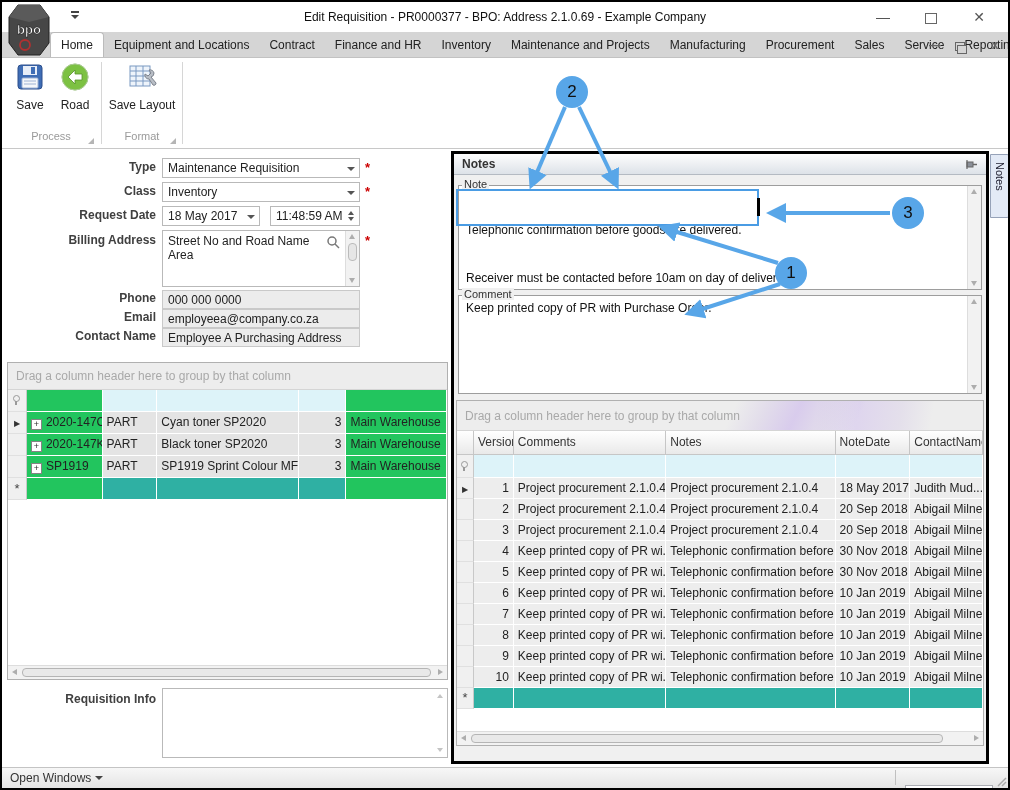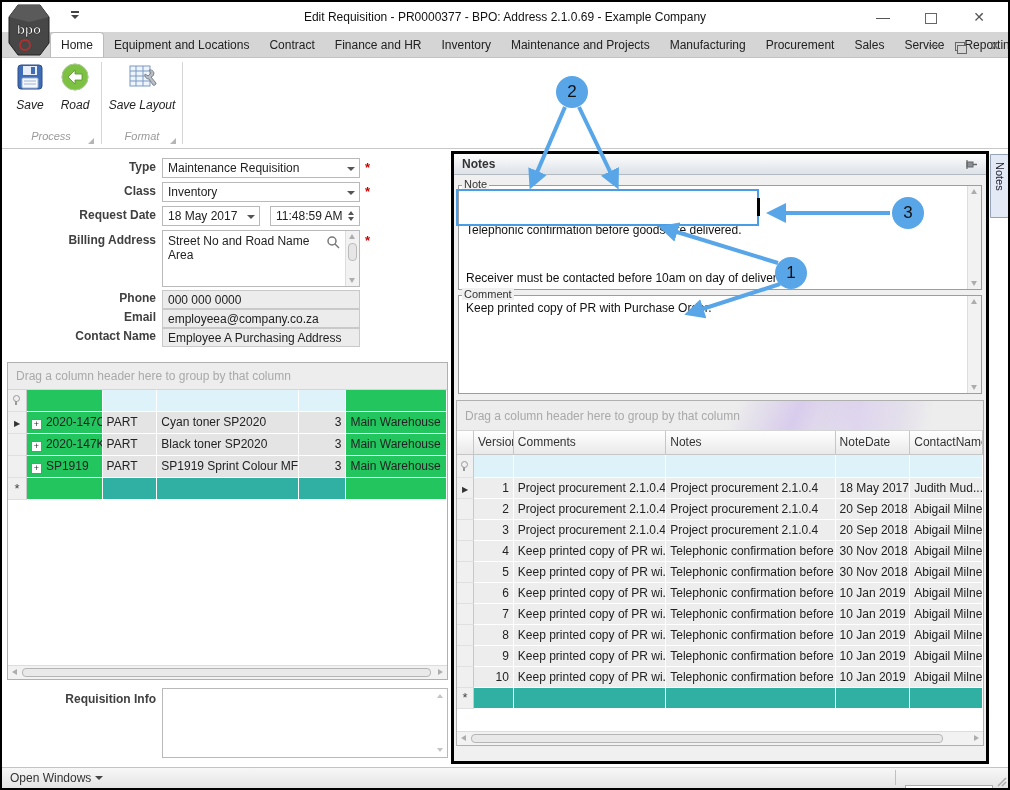--- a/index.html
+++ b/index.html
@@ -18,21 +18,21 @@
   .logo{left:6px;top:2px;z-index:40;}
   
   .tabrow{left:0;top:30px;width:100%;height:26px;background:#d5d5d5;border-bottom:1px solid #c2c2c2;box-sizing:border-box;}
   .tabs{position:absolute;left:48px;top:0;height:26px;white-space:nowrap;}
   .tab{display:inline-block;padding:0 10px;line-height:25px;color:#222;font-size:12px;cursor:default;}
   .tab.active{background:#fff;border:1px solid #bbb;border-bottom:none;border-radius:4px 4px 0 0;line-height:24px;}
   .mdi{top:34px;width:22px;height:18px;text-align:center;color:#666;font-weight:bold;line-height:18px;}
   .mdi .rest1{display:inline-block;width:8px;height:7px;border:1px solid #666;position:relative;top:2px;left:2px;background:#d5d5d5;}
   .mdi .rest2{display:inline-block;width:8px;height:7px;border:1px solid #666;position:relative;top:5px;left:-6px;background:#d5d5d5;}
   
-  .ribbon{left:0;top:56px;width:100%;height:91px;background:#fff;border-bottom:1px solid #c8c8c8;box-sizing:border-box;font-style:italic;}
+  .ribbon{left:0;top:56px;width:100%;height:91px;background:#fff;border-bottom:1px solid #c8c8c8;box-sizing:border-box;}
   .rbtn{top:4px;text-align:center;cursor:default;}
   .rbtn .icon{margin:0 auto;}
   .rbtn .lbl{margin-top:3px;font-size:12px;color:#222;}
   .rib-sep{top:4px;height:82px;border-left:1px solid #d6d6d6;}
   .grp-caption{top:72px;text-align:center;color:#9a9a9a;font-size:11px;}
   .grp-corner{top:80px;width:0;height:0;border-left:6px solid transparent;border-bottom:6px solid #b5b5b5;}
   
   .flabel{color:#404040;font-weight:bold;text-align:right;width:150px;left:4px;font-size:12px;}
   .req{color:#cc0000;font-weight:bold;font-size:13px;}
   .field{background:#fff;border:1px solid #b9b9b9;box-sizing:border-box;line-height:18px;padding-left:5px;overflow:hidden;white-space:nowrap;}

